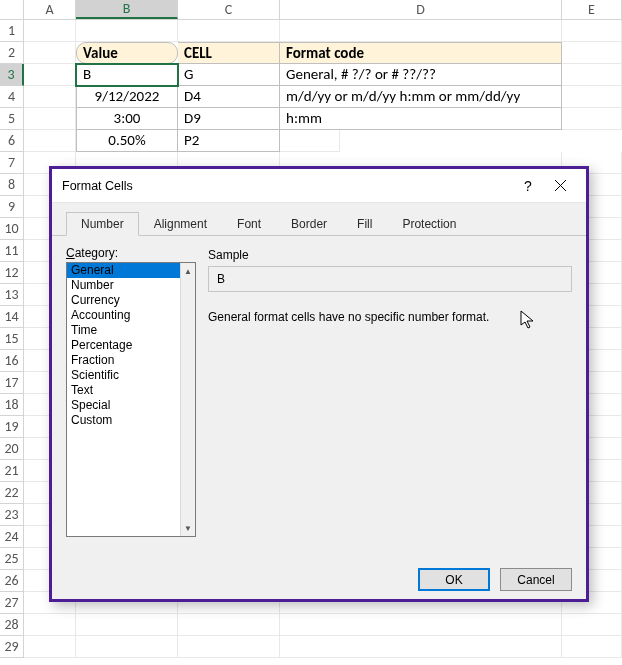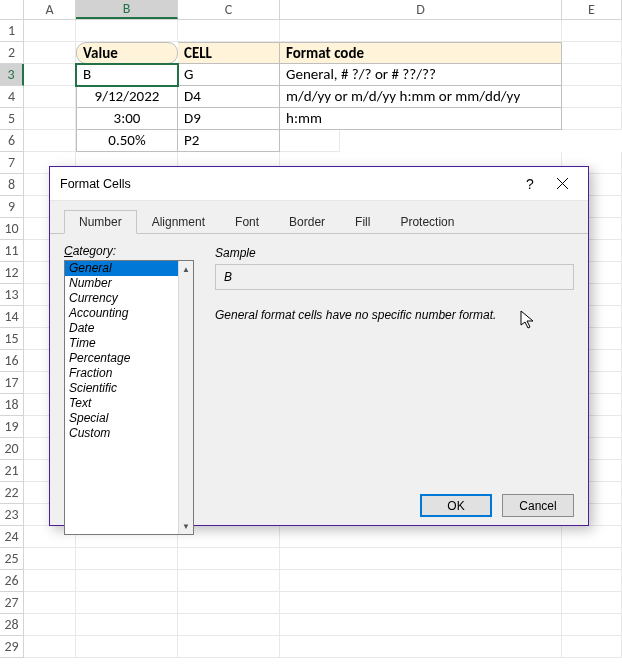--- a/index.html
+++ b/index.html
@@ -101,22 +101,22 @@
     outline-offset: -1px;
     position: relative;
     z-index: 2;
   }
   
   .dialog {
     position: absolute;
     left: 49px;
     top: 166px;
     width: 540px;
-    height: 360px;
-    border: 1px solid #4c1d95;
+    height: 436px;
+    border: 3px solid #4c1d95;
     background: #f0f0f0;
     box-shadow: 4px 4px 12px rgba(0,0,0,0.25);
     font-family: "Segoe UI", Arial, sans-serif;
     font-size: 12px;
   }
   .dlg-title {
     display: flex;
     align-items: center;
     height: 34px;
     padding: 0 10px;
@@ -150,23 +150,22 @@
     background: transparent;
   }
   .tab.active {
     background: #f0f0f0;
     border: 1px solid #c6c6c6;
     border-bottom: 1px solid #f0f0f0;
   }
   .dlg-body {
     display: flex;
     padding: 10px 14px 0 14px;
-    gap: 21px;
+    gap: 12px;
     height: calc(100% - 34px - 33px - 50px);
-    font-style: italic;
   }
   .cat-col { width: 130px; }
   .cat-label { font-size: 12px; margin-bottom: 2px; }
   .cat-label .u { text-decoration: underline; }
   .listbox {
     border: 1px solid #7a7a7a;
     background: #fff;
     height: 275px;
     position: relative;
   }
@@ -500,21 +499,20 @@
     </div>
   <div class="dlg-body">
     <div class="cat-col">
       <div class="cat-label"><span class="u">C</span>ategory:</div>
       <div class="listbox">
         <div class="lb-items" id="lb-items">
             <div class="lb-item sel">General</div>
             <div class="lb-item">Number</div>
             <div class="lb-item">Currency</div>
             <div class="lb-item">Accounting</div>
-            <div class="lb-item">Date</div>
             <div class="lb-item">Time</div>
             <div class="lb-item">Percentage</div>
             <div class="lb-item">Fraction</div>
             <div class="lb-item">Scientific</div>
             <div class="lb-item">Text</div>
             <div class="lb-item">Special</div>
             <div class="lb-item">Custom</div>
           </div>
         <div class="lb-scroll">
           <div class="arr">▲</div>

